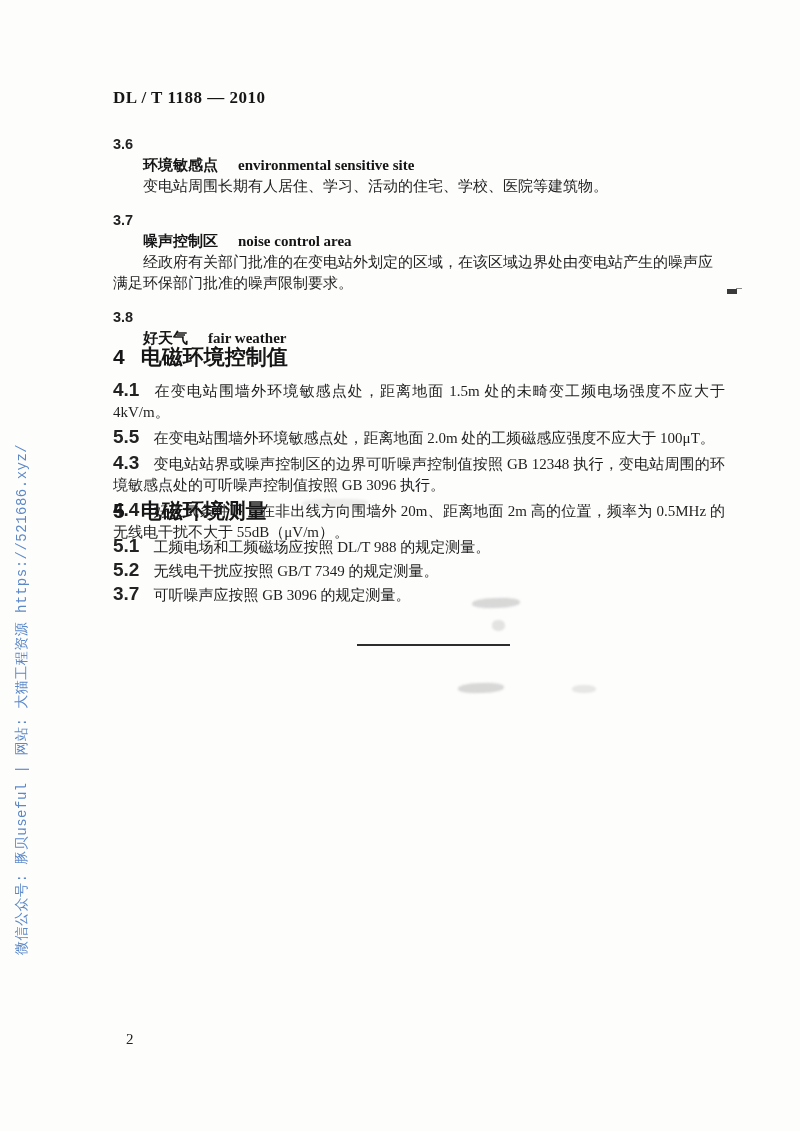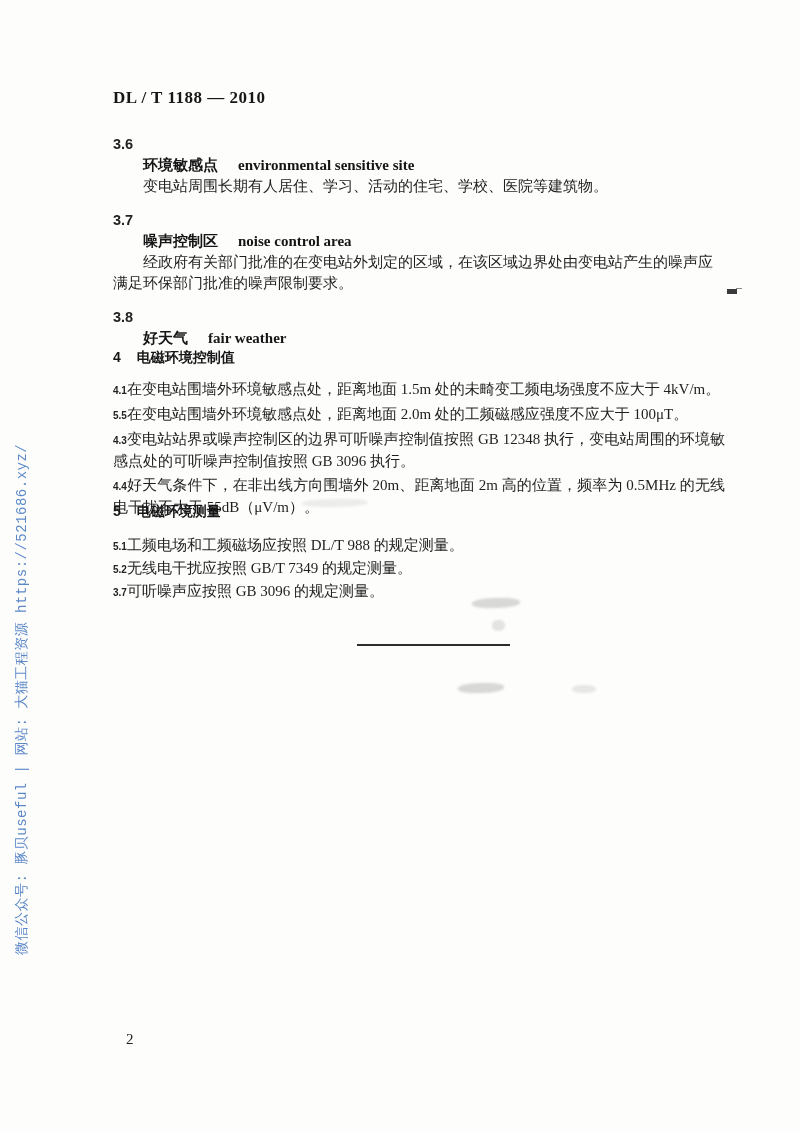--- a/index.html
+++ b/index.html
@@ -52,33 +52,34 @@
     left: 113px;
     width: 612px;
     font-size: 15px;
     line-height: 21px;
   }
   .sec-4 { top: 346px; }
   .sec-5 { top: 500px; }
   .sec-title {
     font-family: "Liberation Sans", "DejaVu Sans", sans-serif;
     font-weight: bold;
-    font-size: 14px;
+    font-size: 21px;
     line-height: 22px;
     color: #161616;
   }
   .sec-title .sec-no { margin-right: 16px; }
   .sec-4 .sec-title { margin-bottom: 11px; }
   .sec-5 .sec-title { margin-bottom: 13px; }
   .clause { margin: 0; margin-top: 3px; text-align: justify; }
   .sec-5 .clause { margin-top: 1px; text-align: left; }
   .clause .cnum {
     font-family: "Liberation Sans", "DejaVu Sans", sans-serif;
     font-weight: 600;
-    font-size: 10px;
+    font-size: 19px;
+    margin-right: 14px;
     color: #222;
   }
 
   
   .end-rule {
     position: absolute;
     left: 357px;
     top: 644px;
     width: 153px;
     height: 2px;

